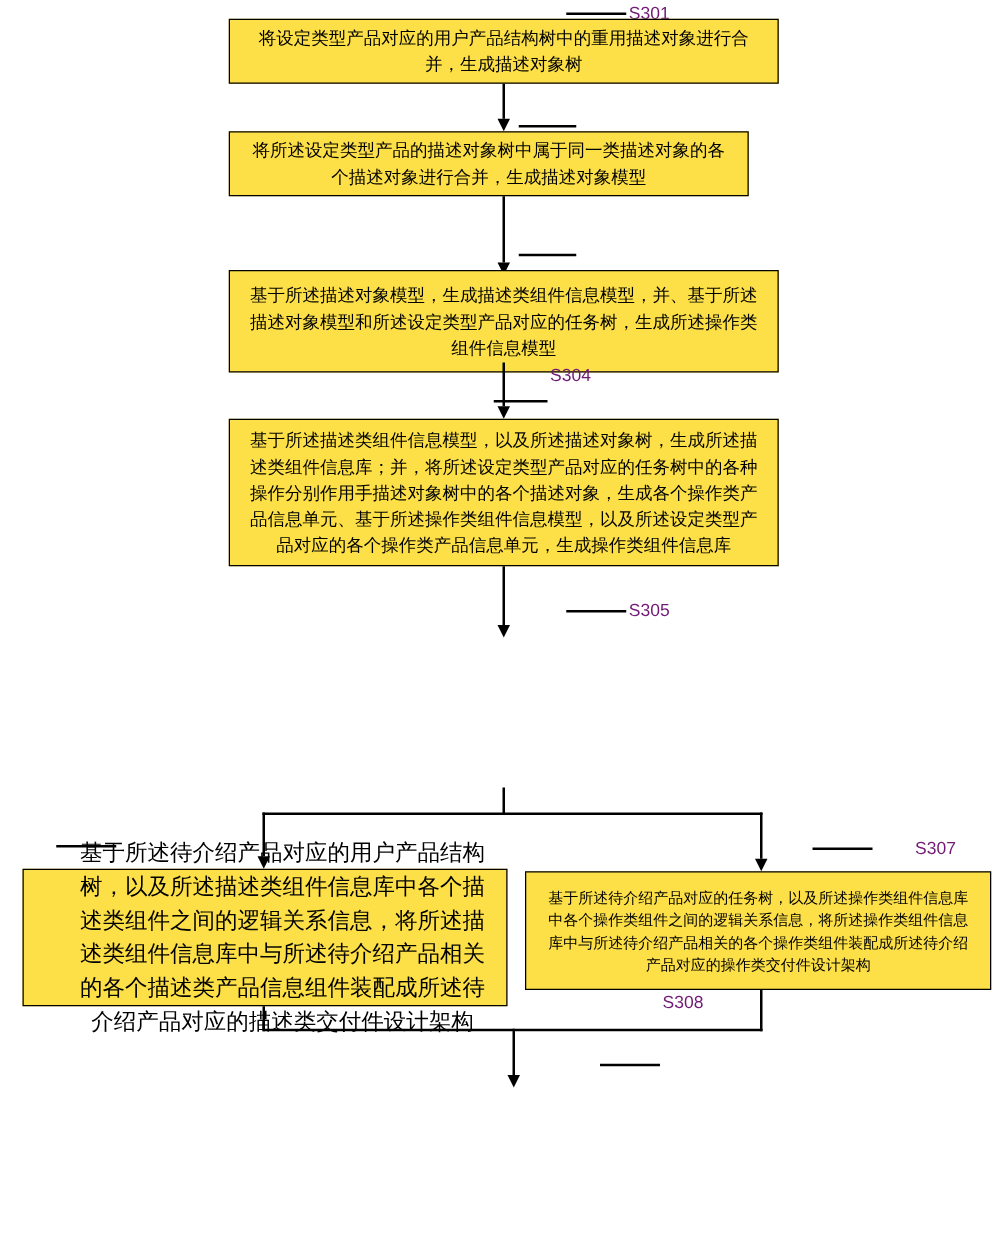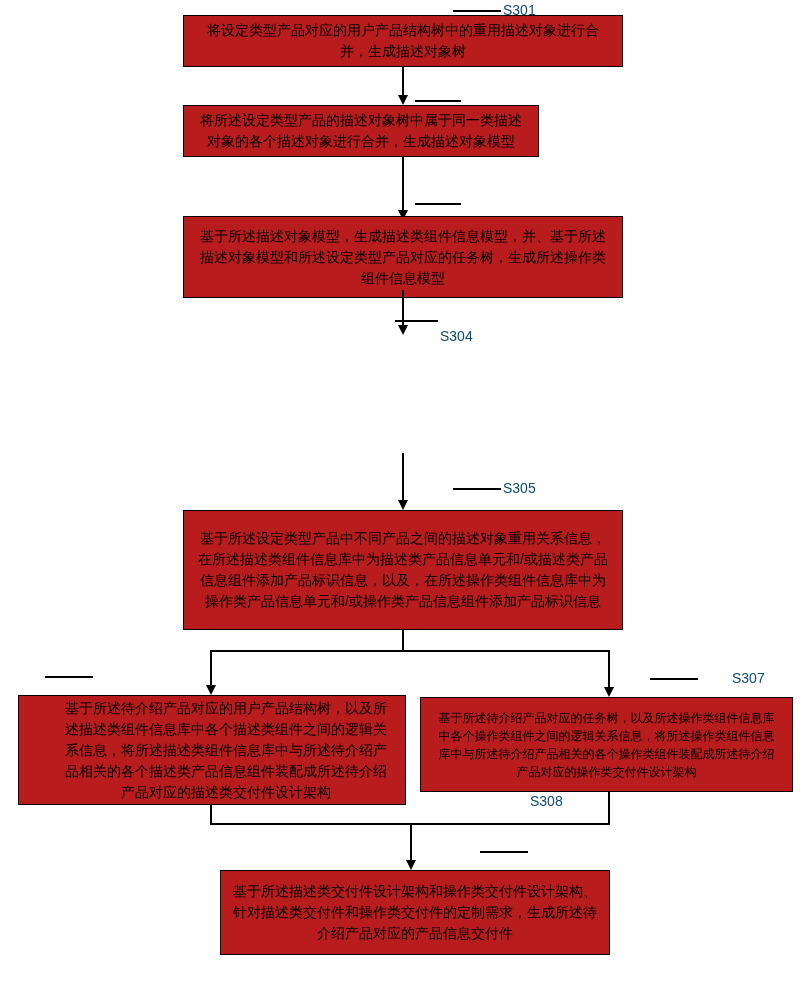--- a/index.html
+++ b/index.html
@@ -15,37 +15,37 @@
       position: relative;
     }
     .flow-container {
       width: 100%;
       height: 100%;
       position: relative;
     }
     .box {
       position: absolute;
       border: 1.5px solid #000;
-      background: #b91c1c;
+      background: #fde047;
       padding: 8px 12px;
       text-align: center;
       font-size: 14px;
       line-height: 1.5;
       display: flex;
       align-items: center;
       justify-content: center;
     }
     .box-text {
       width: 100%;
       word-break: break-all;
     }
     .step-label {
       position: absolute;
       font-size: 14px;
-      color: #0c4a6e;
+      color: #701a75;
     }
     .arrow-line {
       position: absolute;
       background: #000;
     }
     .arrow-head {
       position: absolute;
       width: 0;
       height: 0;
     }
@@ -54,33 +54,33 @@
       border-right: 5px solid transparent;
       border-top: 10px solid #000;
     }
     .connector-tick {
       position: absolute;
       background: #000;
     }
     
     
     #box-s301 { left: 183px; top: 15px; width: 440px; height: 52px; }
-    #box-s302 { left: 183px; top: 105px; width: 356px; height: 52px; }
+    #box-s302 { left: 183px; top: 105px; width: 416px; height: 52px; }
     #box-s303 { left: 183px; top: 216px; width: 440px; height: 82px; }
     #box-s304 { left: 183px; top: 335px; width: 440px; height: 118px; }
     #box-s305 { left: 183px; top: 510px; width: 440px; height: 120px; }
-    #box-s306 { left: 18px; top: 695px; width: 388px; height: 110px; font-size: 14px; padding-left: 40px; }
+    #box-s306 { left: 18px; top: 695px; width: 388px; height: 110px; font-size: 18px; padding-left: 40px; }
     #box-s307 { left: 420px; top: 697px; width: 373px; height: 95px; font-size: 12px; }
     #box-s308 { left: 220px; top: 870px; width: 390px; height: 85px; }
     
     
     #label-s301 { left: 503px; top: 2px; }
     #label-s302 { left: 463px; top: 110px; }
     #label-s303 { left: 463px; top: 195px; margin-top: 27px; }
-    #label-s304 { left: 440px; top: 328px; }
+    #label-s304 { left: 440px; top: 292px; }
     #label-s305 { left: 503px; top: 480px; }
     #label-s306 { left: 95px; top: 668px; margin-top: 32px; }
     #label-s307 { left: 732px; top: 670px; }
     #label-s308 { left: 530px; top: 793px; }
   </style>
 </head>
 <body>
 
 <div class="flow-container">
 
@@ -114,31 +114,31 @@
     <div class="box-text">基于所述描述对象模型，生成描述类组件信息模型，并、基于所述描述对象模型和所述设定类型产品对应的任务树，生成所述操作类组件信息模型</div>
   </div>
 
   <div class="arrow-line" style="left:402px; top:290px; width:2px; height:35px;"></div>
   <div class="arrow-head arrow-down" style="left:398px; top:325px;"></div>
 
   <div class="step-label" id="label-s304">
     <span>S304</span>
   </div>
   <div class="connector-tick" style="left:395px; top:320px; width:43px; height:1.5px;"></div>
+  <div class="box" id="box-s304">
+    <div class="box-text">基于所述描述类组件信息模型，以及所述描述对象树，生成所述描述类组件信息库；并，将所述设定类型产品对应的任务树中的各种操作分别作用手描述对象树中的各个描述对象，生成各个操作类产品信息单元、基于所述操作类组件信息模型，以及所述设定类型产品对应的各个操作类产品信息单元，生成操作类组件信息库</div>
+  </div>
 
   <div class="arrow-line" style="left:402px; top:453px; width:2px; height:47px;"></div>
   <div class="arrow-head arrow-down" style="left:398px; top:500px;"></div>
 
   <div class="step-label" id="label-s305">
     <span>S305</span>
   </div>
   <div class="connector-tick" style="left:453px; top:488px; width:48px; height:1.5px;"></div>
-  <div class="box" id="box-s305">
-    <div class="box-text">基于所述设定类型产品中不同产品之间的描述对象重用关系信息，在所述描述类组件信息库中为描述类产品信息单元和/或描述类产品信息组件添加产品标识信息，以及，在所述操作类组件信息库中为操作类产品信息单元和/或操作类产品信息组件添加产品标识信息</div>
-  </div>
 
   <div class="arrow-line" style="left:402px; top:630px; width:2px; height:22px;"></div>
 
   <div class="arrow-line" style="left:210px; top:650px; width:400px; height:2px;"></div>
 
   <div class="arrow-line" style="left:210px; top:650px; width:2px; height:35px;"></div>
   <div class="arrow-head arrow-down" style="left:206px; top:685px;"></div>
 
   <div class="arrow-line" style="left:608px; top:650px; width:2px; height:37px;"></div>
   <div class="arrow-head arrow-down" style="left:604px; top:687px;"></div>
@@ -165,17 +165,14 @@
 
   <div class="arrow-line" style="left:210px; top:823px; width:400px; height:2px;"></div>
 
   <div class="arrow-line" style="left:410px; top:823px; width:2px; height:37px;"></div>
   <div class="arrow-head arrow-down" style="left:406px; top:860px;"></div>
 
   <div class="step-label" id="label-s308">
     <span>S308</span>
   </div>
   <div class="connector-tick" style="left:480px; top:851px; width:48px; height:1.5px;"></div>
-  <div class="box" id="box-s308">
-    <div class="box-text">基于所述描述类交付件设计架构和操作类交付件设计架构、针对描述类交付件和操作类交付件的定制需求，生成所述待介绍产品对应的产品信息交付件</div>
-  </div>
 
 </div>
 
 </body></html>

